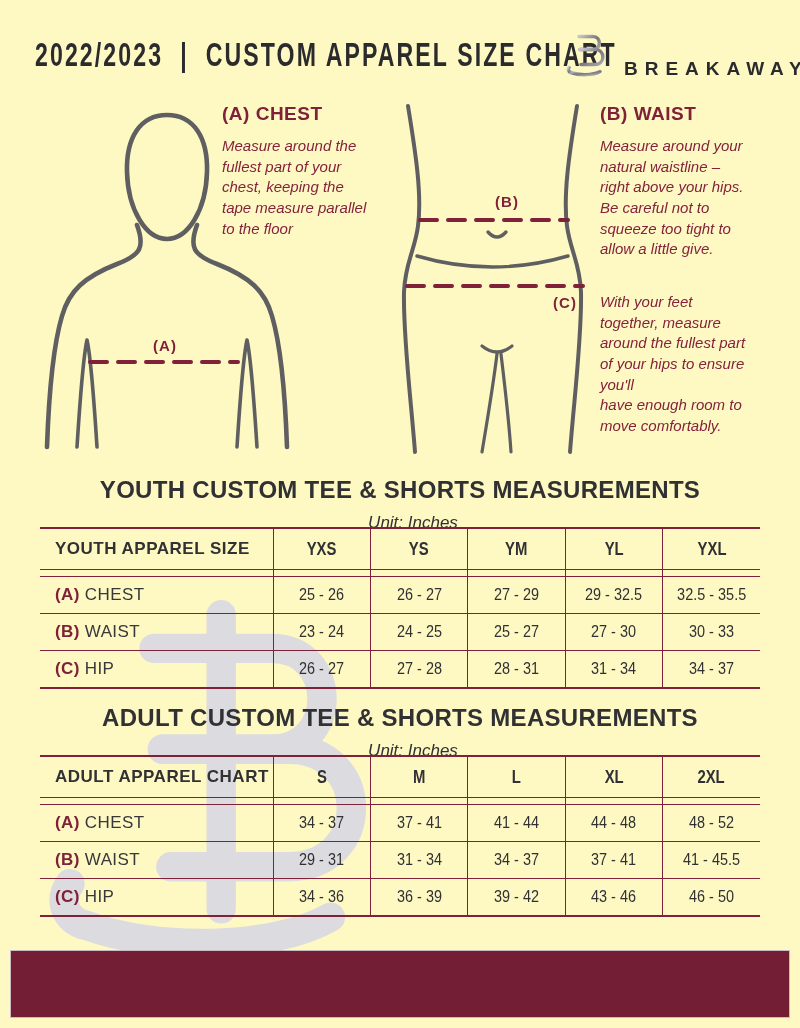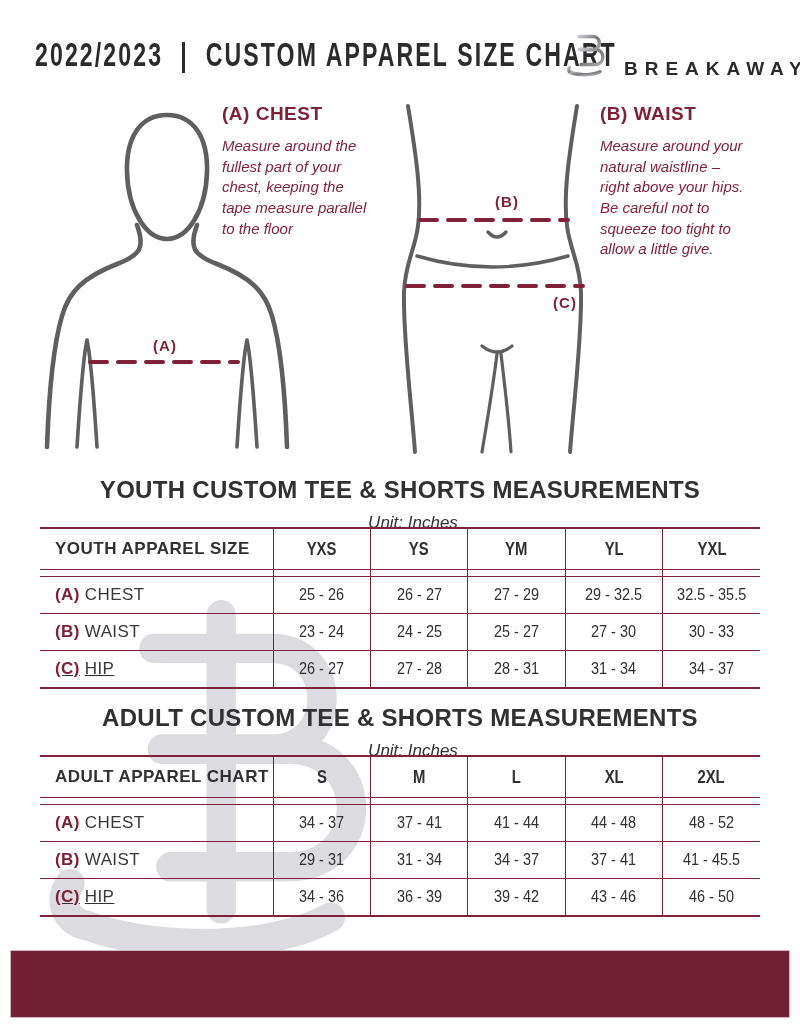--- a/index.html
+++ b/index.html
@@ -1,18 +1,18 @@
 <!DOCTYPE html>
 <html><head>
 <meta charset="utf-8">
 <style>
   html,body{margin:0;padding:0;background:#cfcfd2;}
   .page{
     position:relative;width:800px;height:1028px;margin:0 auto;
-    background:#ffffff;overflow:hidden;
+    background:#fef9c3;overflow:hidden;
     font-family:"Liberation Sans",sans-serif;color:#2E2E31;
   }
   
   .watermark{position:absolute;left:28px;top:556px;width:420px;height:420px;z-index:0;}
   .watermark path{stroke:#dcdce0;fill:none;stroke-width:7;stroke-linecap:round;stroke-linejoin:round;}
   
   .hdr-title{
     position:absolute;left:35px;top:36px;margin:0;z-index:2;
     font-size:33px;font-weight:bold;letter-spacing:3px;color:#2b2b2e;
     transform:scaleX(.70);transform-origin:left center;white-space:pre;
@@ -45,21 +45,21 @@
     border-collapse:collapse;table-layout:fixed;
     border-top:2px solid #7E2139;border-bottom:2px solid #7E2139;
   }
   .tbl-youth{top:527px;} .tbl-adult{top:755px;}
   .size-table col.c0{width:233px;} .size-table col.cs{width:97.4px;}
   .size-table th,.size-table td{padding:0;text-align:center;vertical-align:middle;color:#313134;}
   .size-table th+th,.size-table td+td{border-left:1.6px solid #7E2139;}
   .size-table thead th{height:40px;border-bottom:1.6px solid #7E2139;font-weight:bold;}
   .size-table tr.sp td{height:6px;border-bottom:1.6px solid #7E2139;}
   .size-table tbody tr.data td{height:36px;border-bottom:1.6px solid #7E2139;}
-  .size-table tbody tr.data:last-child td{border-bottom:none;text-decoration:underline;}
+  .size-table tbody tr.data:last-child td{border-bottom:none;}
   .lab-col{text-align:left !important;padding-left:15px !important;font-weight:bold;
     font-size:17px;letter-spacing:.5px;color:#38383B;}
   .row-label{text-align:left !important;padding-left:15px !important;font-size:17px;letter-spacing:.4px;}
   .row-label .prefix{font-weight:bold;color:#7E2139;margin-right:5px;}
   .row-label .lbl{color:#38383B;}
   .cnd{display:inline-block;transform:scaleX(.85);white-space:nowrap;font-size:17px;}
   thead .cnd{font-size:17.5px;}
   
   .footer-bar{position:absolute;left:10px;top:950px;width:778px;height:66px;z-index:3;
     background:#731E35;border:1px solid #cdbbc2;}
@@ -131,20 +131,27 @@
   <div class="measure-block blk-waist">
     <h3>(B) WAIST</h3>
     <p>Measure around your
 natural waistline –
 right above your hips.
 Be careful not to
 squeeze too tight to
 allow a little give.</p>
   </div>
   <div class="measure-block blk-hips">
+    <p>With your feet
+together, measure
+around the fullest part
+of your hips to ensure
+you'll
+have enough room to
+move comfortably.</p>
   </div>
 
   <h2 class="sect-title t-youth-title">YOUTH CUSTOM TEE &amp; SHORTS MEASUREMENTS</h2>
   <div class="sect-unit t-youth-unit">Unit: Inches</div>
   <table class="size-table tbl-youth">
     <colgroup>
         <col class="c0">
         <col class="cs">
         <col class="cs">
         <col class="cs">

